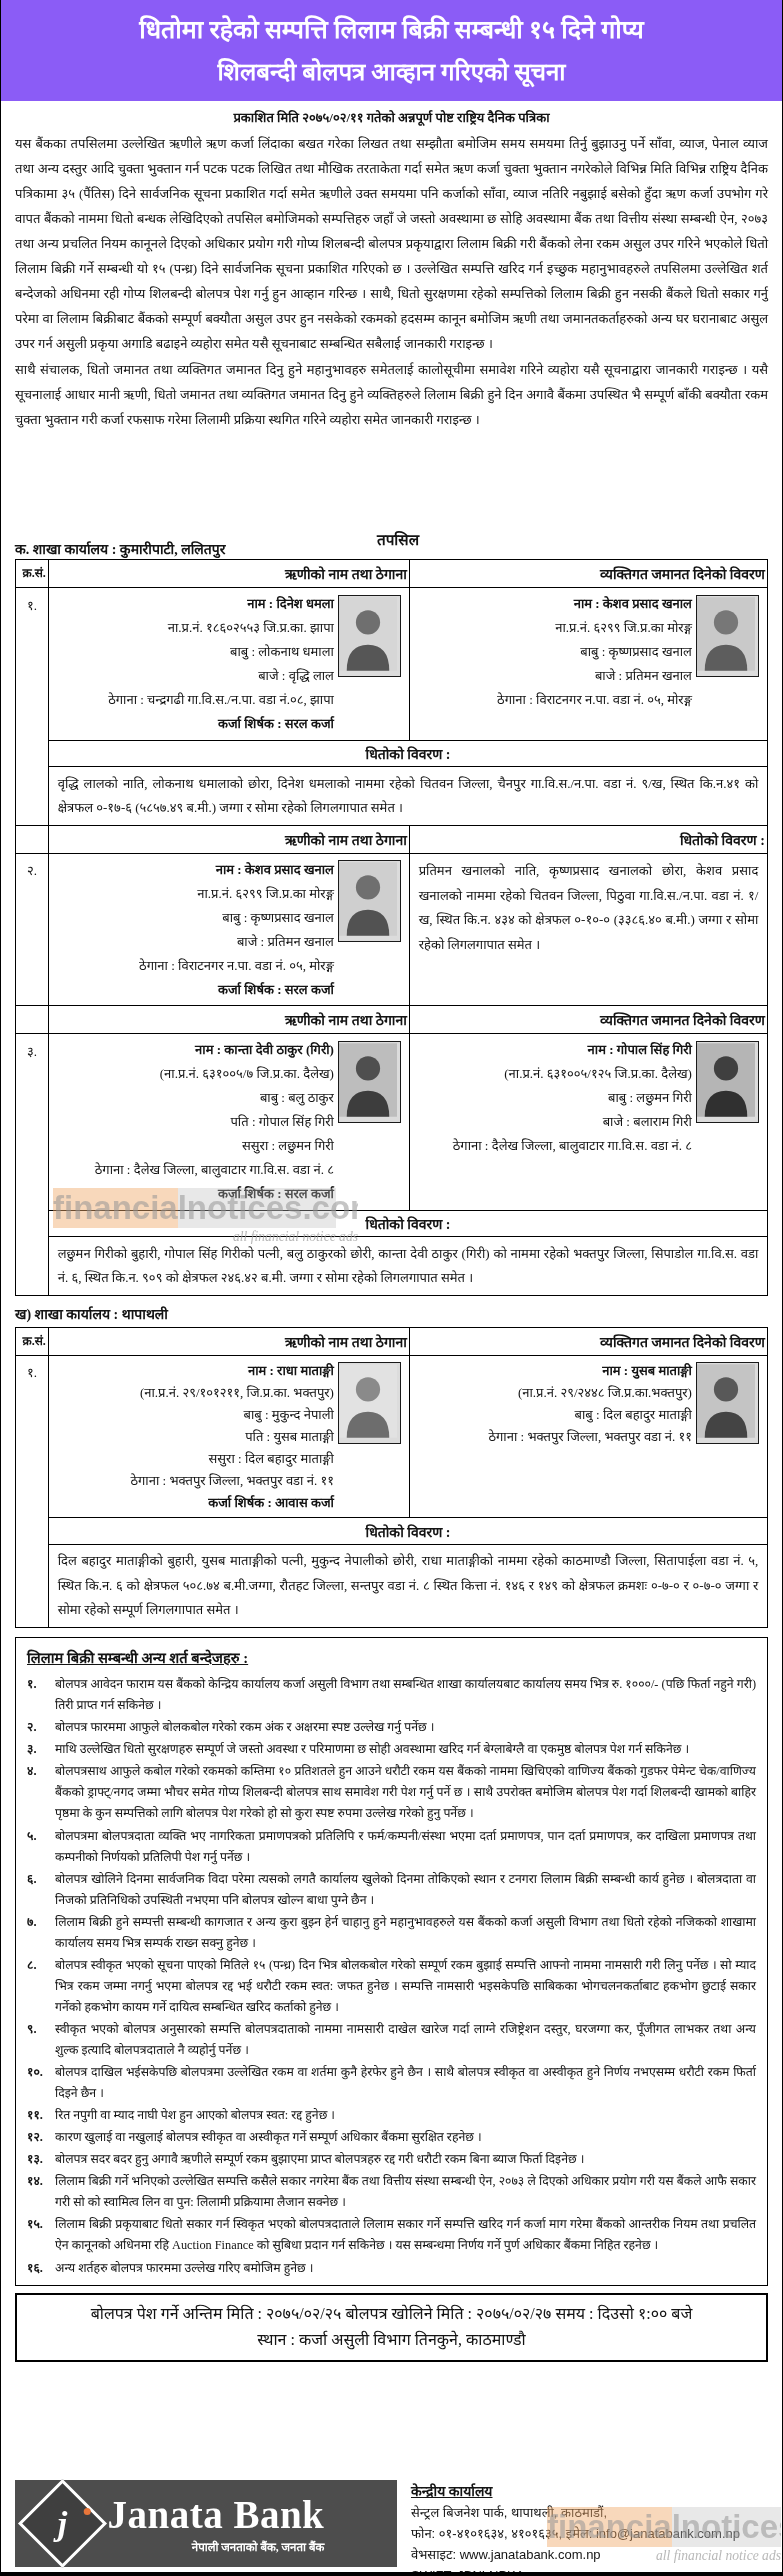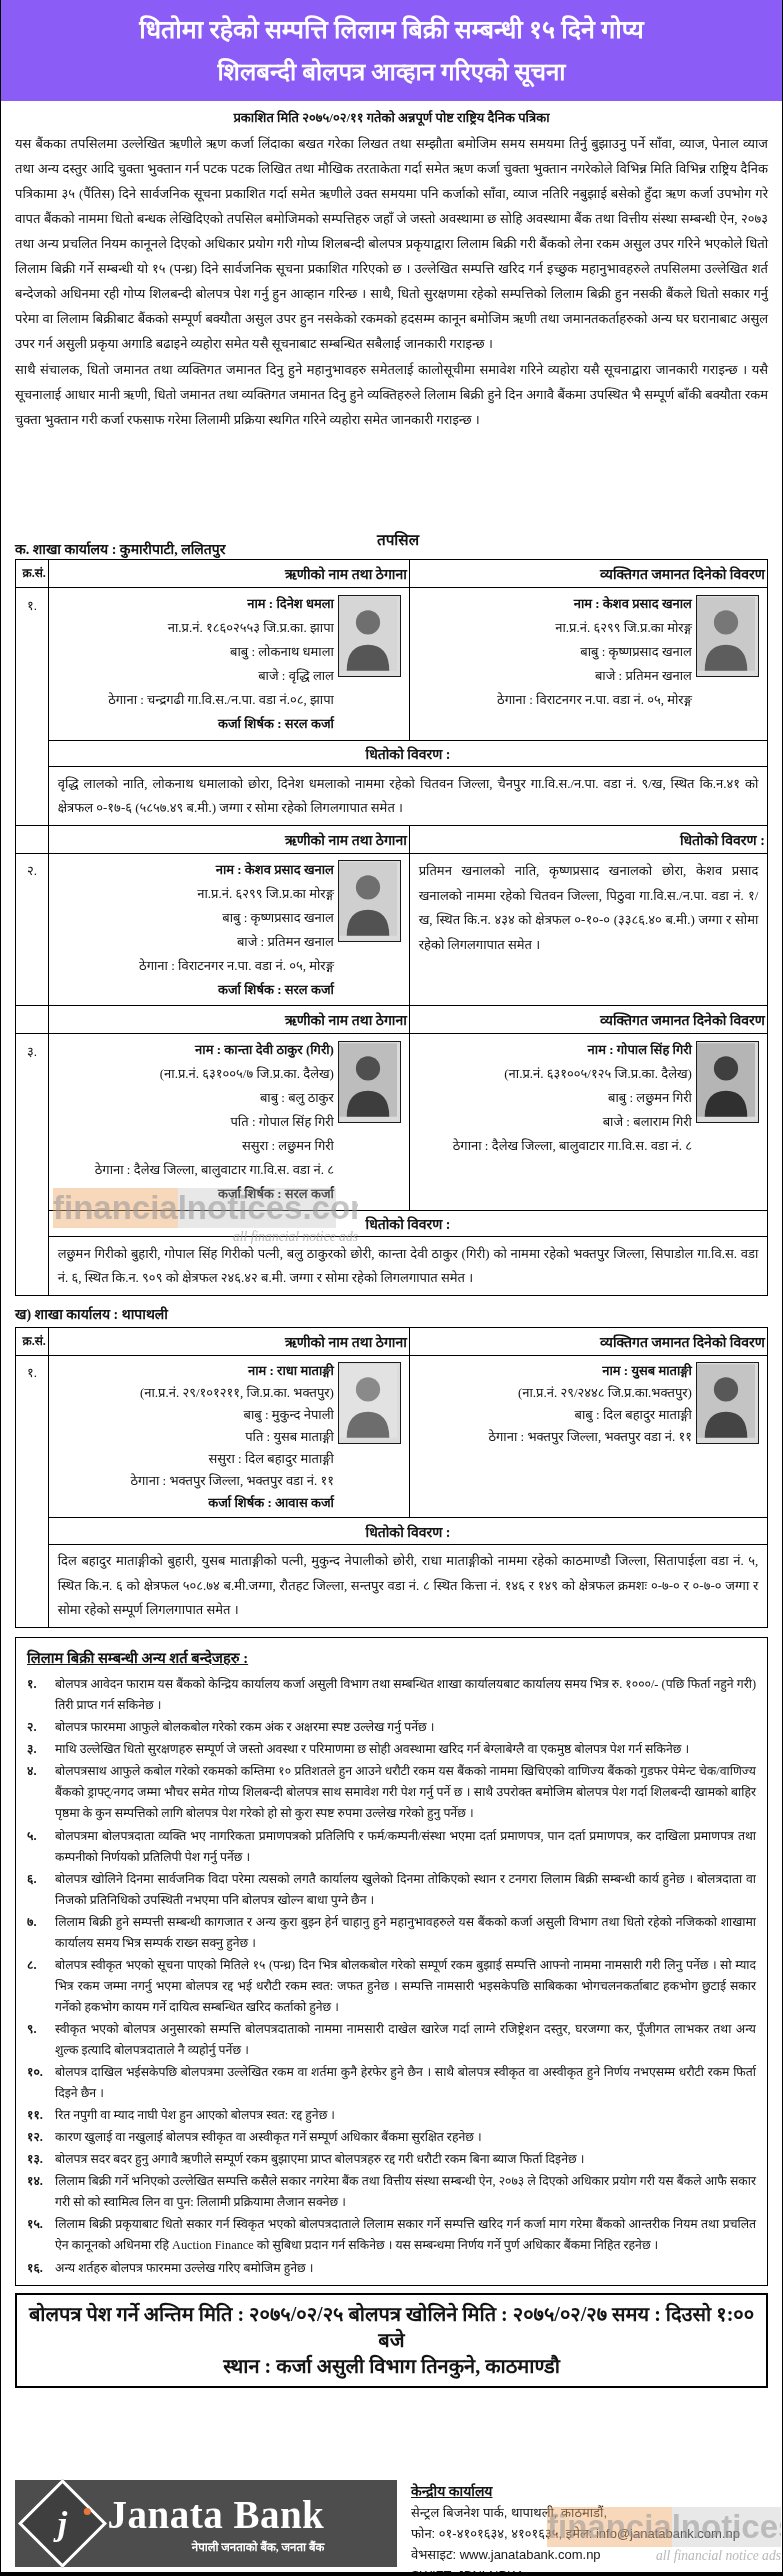--- a/index.html
+++ b/index.html
@@ -41,22 +41,22 @@
   .pname{font-weight:bold;}
   .photo{width:61px;height:80px;border:1.6px solid #1a1a1a;background:#dcdcdc;flex:0 0 auto;margin:2.2px 3.3px 0 4.4px;}
   .photo svg{display:block;}
   .desc-cell{padding:5.5px 8.7px;font-size:13px;line-height:24.5px;text-align:justify;}
   
   .conditions{margin:8.7px 14px 0;border:1.6px solid #000;padding:6.5px 11px 5.5px;box-sizing:border-box;}
   .cond-head{font-weight:bold;font-size:14.7px;text-decoration:underline;margin:2.2px 0 7.6px;}
   .cond-item{display:grid;grid-template-columns:28px 1fr;font-size:12.3px;line-height:21px;text-align:justify;margin-bottom:1.1px;}
   .cond-num{font-weight:bold;}
   
-  .schedule{margin:6.5px 14px 0;border:2.2px solid #000;padding:6.5px 5.5px;text-align:center;font-weight:bold;
-            font-size:20px;line-height:26px;}
+  .schedule{margin:6.5px 14px 0;border:2.2px solid #000;padding:6.5px 5.5px;text-align:center;font-weight:normal;
+            font-size:16px;line-height:26px;}
   
   .footer{position:absolute;left:14px;right:14px;top:2480px;height:88px;display:flex;gap:14px;}
   .logo-box{width:382px;height:87px;background:#4d4d4d;display:flex;align-items:center;flex:0 0 auto;}
   .diamond{width:57px;height:57px;background:#3f3f3f;border:3.3px solid #fff;transform:rotate(45deg);
            margin:0 3.3px 0 16.4px;position:relative;flex:0 0 auto;}
   .dj{position:absolute;left:0;top:0;width:57px;height:57px;transform:rotate(-45deg);display:flex;
       align-items:center;justify-content:center;color:#fff;font-style:italic;font-size:34px;font-weight:bold;}
   .ddot{position:absolute;left:34px;top:-1.1px;width:7px;height:7px;border-radius:50%;background:#e8763a;transform:rotate(-45deg);}
   .brand-col{margin-left:9.8px;}
   .brand{color:#fff;font-size:39px;font-weight:bold;letter-spacing:0.5px;line-height:44px;font-family:Liberation Serif, serif;}

